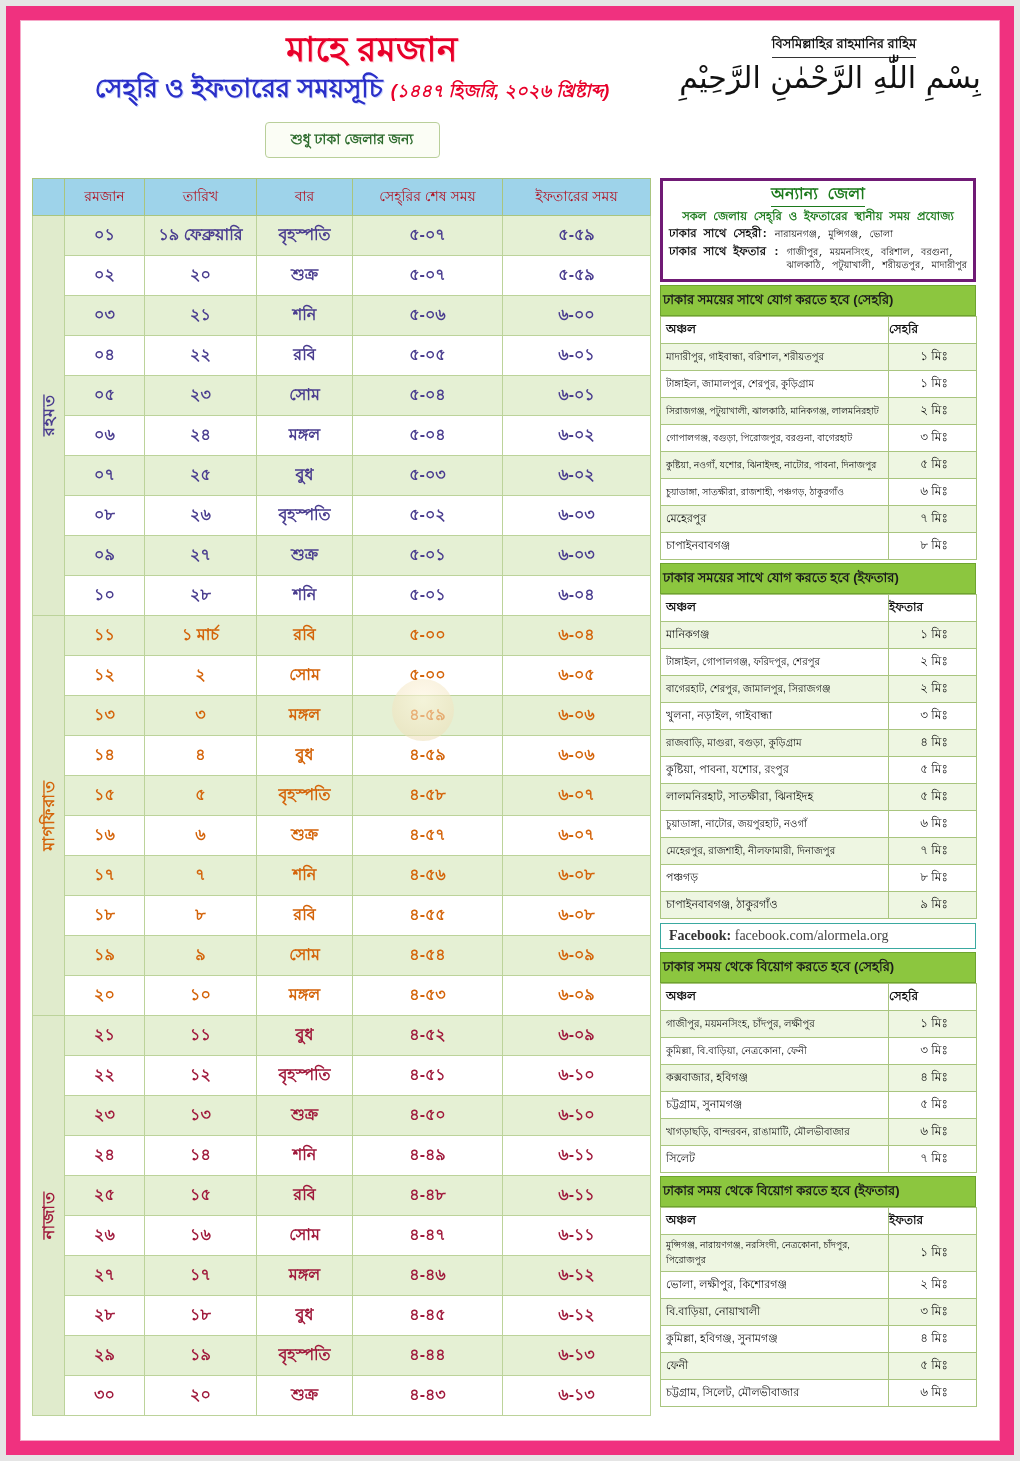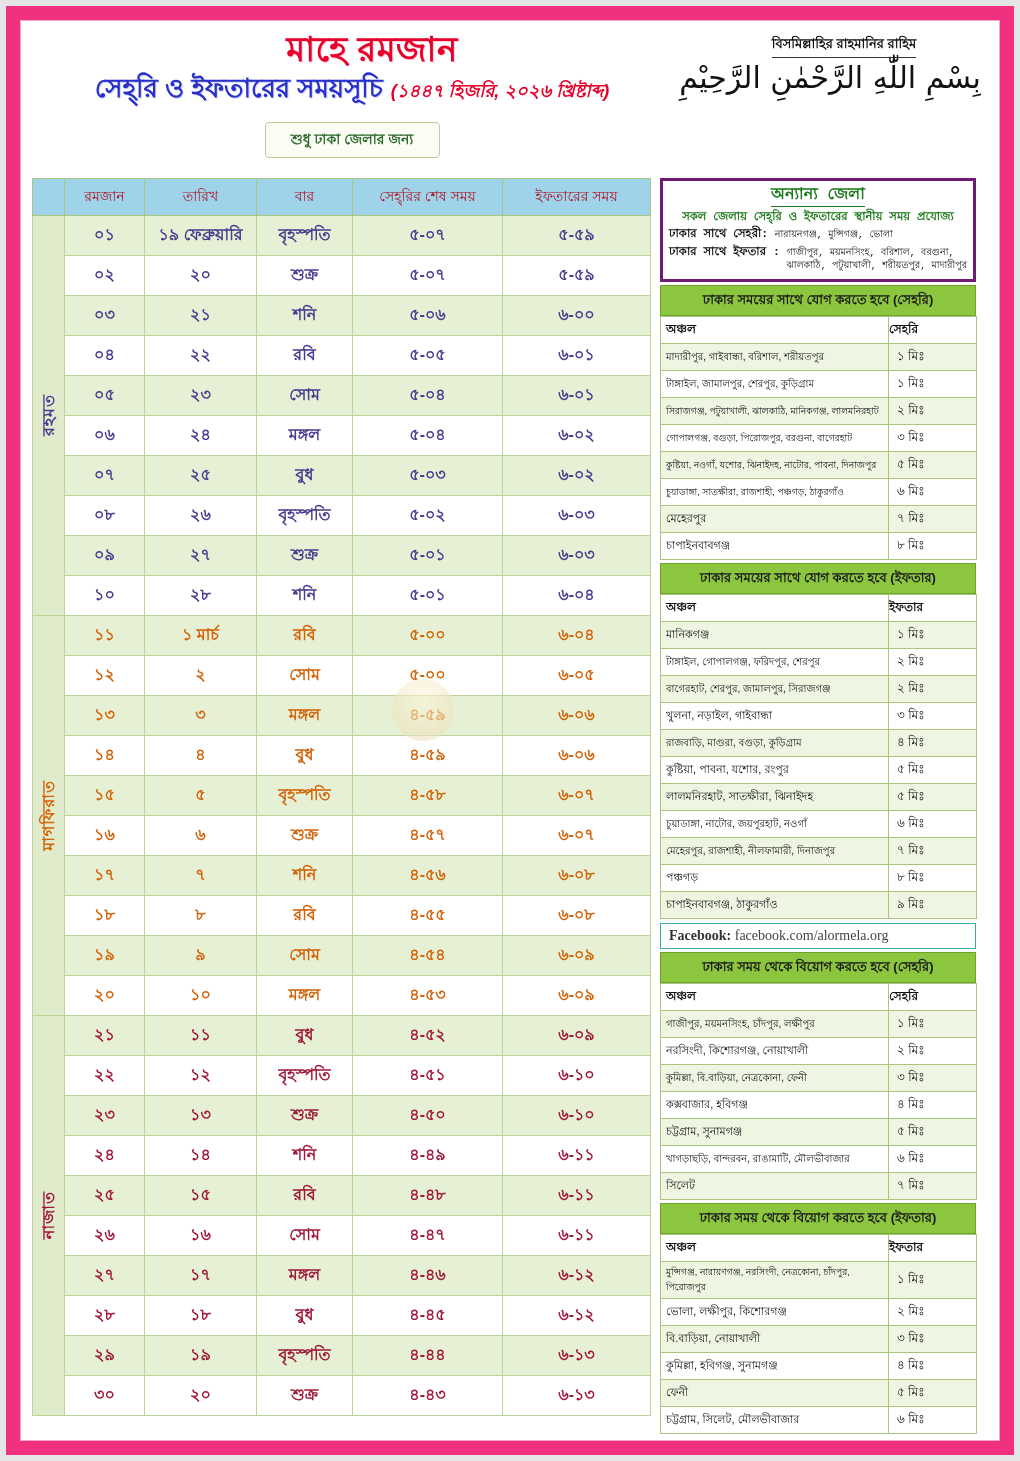--- a/index.html
+++ b/index.html
@@ -180,38 +180,38 @@
   .panel-intro .pi-line b { font-size: 11.5px; }
   .panel-intro .pi-line .sm { font-size: 9.5px; }
   .pi-cont { text-align: right; font-size: 9.5px; line-height: 1.3; }
 
   .grp { margin-top: 3px; }
   .grp-head {
     background: #8cc63f;
     border: 1px solid #6ea32f;
     color: #1a1a1a;
     font-size: 13px; font-weight: bold;
-    text-align: center; padding: 4px 2px;
+    text-align: left; padding: 4px 2px;
   }
   table.rt { width: 100%; border-collapse: collapse; table-layout: fixed; }
   table.rt col.rn { width: 228px; }
   table.rt col.rv { width: 88px; }
   table.rt th {
     background: #fff; border: 1px solid #a9c57f;
     font-size: 12px; font-weight: bold; color: #111;
     padding: 3px 5px; text-align: left;
   }
   table.rt th.v { text-align: left; padding-left: 0; }
   table.rt td {
     border: 1px solid #a9c57f;
     font-size: 11px; color: #111;
     padding: 3px 5px; height: 21px;
     text-align: left;
   }
-  table.rt td.v { text-align: left; padding-left: 8px; font-size: 12px; }
+  table.rt td.v { text-align: center; padding-left: 8px; font-size: 12px; }
   table.rt tr:nth-child(odd) td { background: #eef6e2; }
   table.rt tr:nth-child(even) td { background: #ffffff; }
   table.rt td.tiny { font-size: 9.2px; }
   table.rt td.small { font-size: 10px; }
 
   .fb-bar {
     border: 1px solid #3aa9a0;
     background: #fff;
     padding: 4px 8px;
     margin-top: 4px;
@@ -632,24 +632,20 @@
                     <th>অঞ্চল</th>
                     <th class="v">সেহরি</th>
                   </tr>
                 </thead>
                 <tbody>
                   <tr>
                     <td class="small">গাজীপুর, ময়মনসিংহ, চাঁদপুর, লক্ষীপুর</td>
                     <td class="v">১ মিঃ</td>
                   </tr>
                   <tr>
-                    <td class="">নরসিংদী, কিশোরগঞ্জ, নোয়াখালী</td>
-                    <td class="v">২ মিঃ</td>
-                  </tr>
-                  <tr>
                     <td class="small">কুমিল্লা, বি.বাড়িয়া, নেত্রকোনা, ফেনী</td>
                     <td class="v">৩ মিঃ</td>
                   </tr>
                   <tr>
                     <td class="">কক্সবাজার, হবিগঞ্জ</td>
                     <td class="v">৪ মিঃ</td>
                   </tr>
                   <tr>
                     <td class="">চট্টগ্রাম, সুনামগঞ্জ</td>
                     <td class="v">৫ মিঃ</td>

